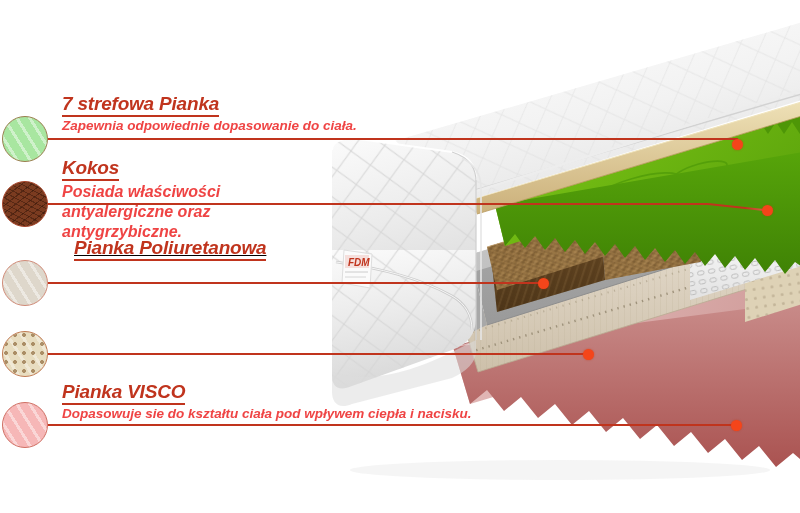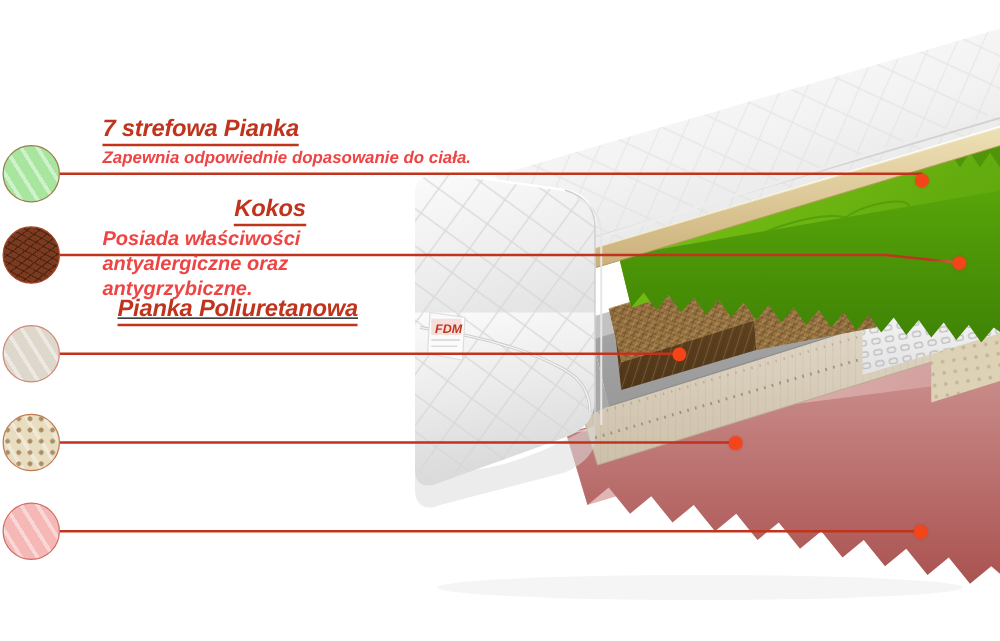--- a/index.html
+++ b/index.html
@@ -56,21 +56,21 @@
       repeating-linear-gradient(58deg,rgba(255,255,255,.35) 0px,rgba(255,255,255,.35) 3px,rgba(255,255,255,0) 3px,rgba(255,255,255,0) 12px);
   }
   .swatch.fiber .sheen{
     background:
       repeating-linear-gradient(28deg, rgba(60,25,10,.55) 0 1px, rgba(0,0,0,0) 1px 5px),
       repeating-linear-gradient(-38deg, rgba(40,15,5,.45) 0 1px, rgba(0,0,0,0) 1px 6px),
       repeating-linear-gradient(78deg, rgba(120,60,30,.4) 0 1px, rgba(0,0,0,0) 1px 4px);
   }
 
   
-  .item{ position:absolute; z-index:35;margin-left:20px; }
+  .item{ position:absolute; z-index:35; }
   .item h3{
     margin:0;
     font-style:italic;
     font-weight:bold;
     color:#c0341d;
     letter-spacing:-.2px;
     white-space:nowrap;
   }
   .item h3 span{
     border-bottom:2px solid #c0341d;
@@ -360,27 +360,33 @@
   </div>
 
   <div class="item" style="left:62px; top:93px;">
     <h3 style="font-size:19px;">
       <span>7 strefowa Pianka</span>
     </h3>
     <p style="font-size:13.5px;">Zapewnia odpowiednie dopasowanie do ciała.</p>
   </div>
 
   <div class="item" style="left:62px; top:157px;">
-    <h3 style="font-size:19px;text-align:center;">
+    <h3 style="font-size:19px;">
       <span>Kokos</span>
     </h3>
     <p style="font-size:16px; max-width:268px; white-space:normal;">Posiada właściwości antyalergiczne oraz antygrzybiczne.</p>
   </div>
 
   <div class="item" style="left:74px; top:237px;text-decoration:underline;">
     <h3 style="font-size:19px;">
       <span>Pianka Poliuretanowa</span>
     </h3>
   </div>
 
 
+  <div class="item" style="left:62px; top:381px;">
+    <h3 style="font-size:19px;">
+      <span>Pianka VISCO</span>
+    </h3>
+    <p style="font-size:13.5px;">Dopasowuje sie do kształtu ciała pod wpływem ciepła i nacisku.</p>
+  </div>
 
 </div>
 
 </body></html>

